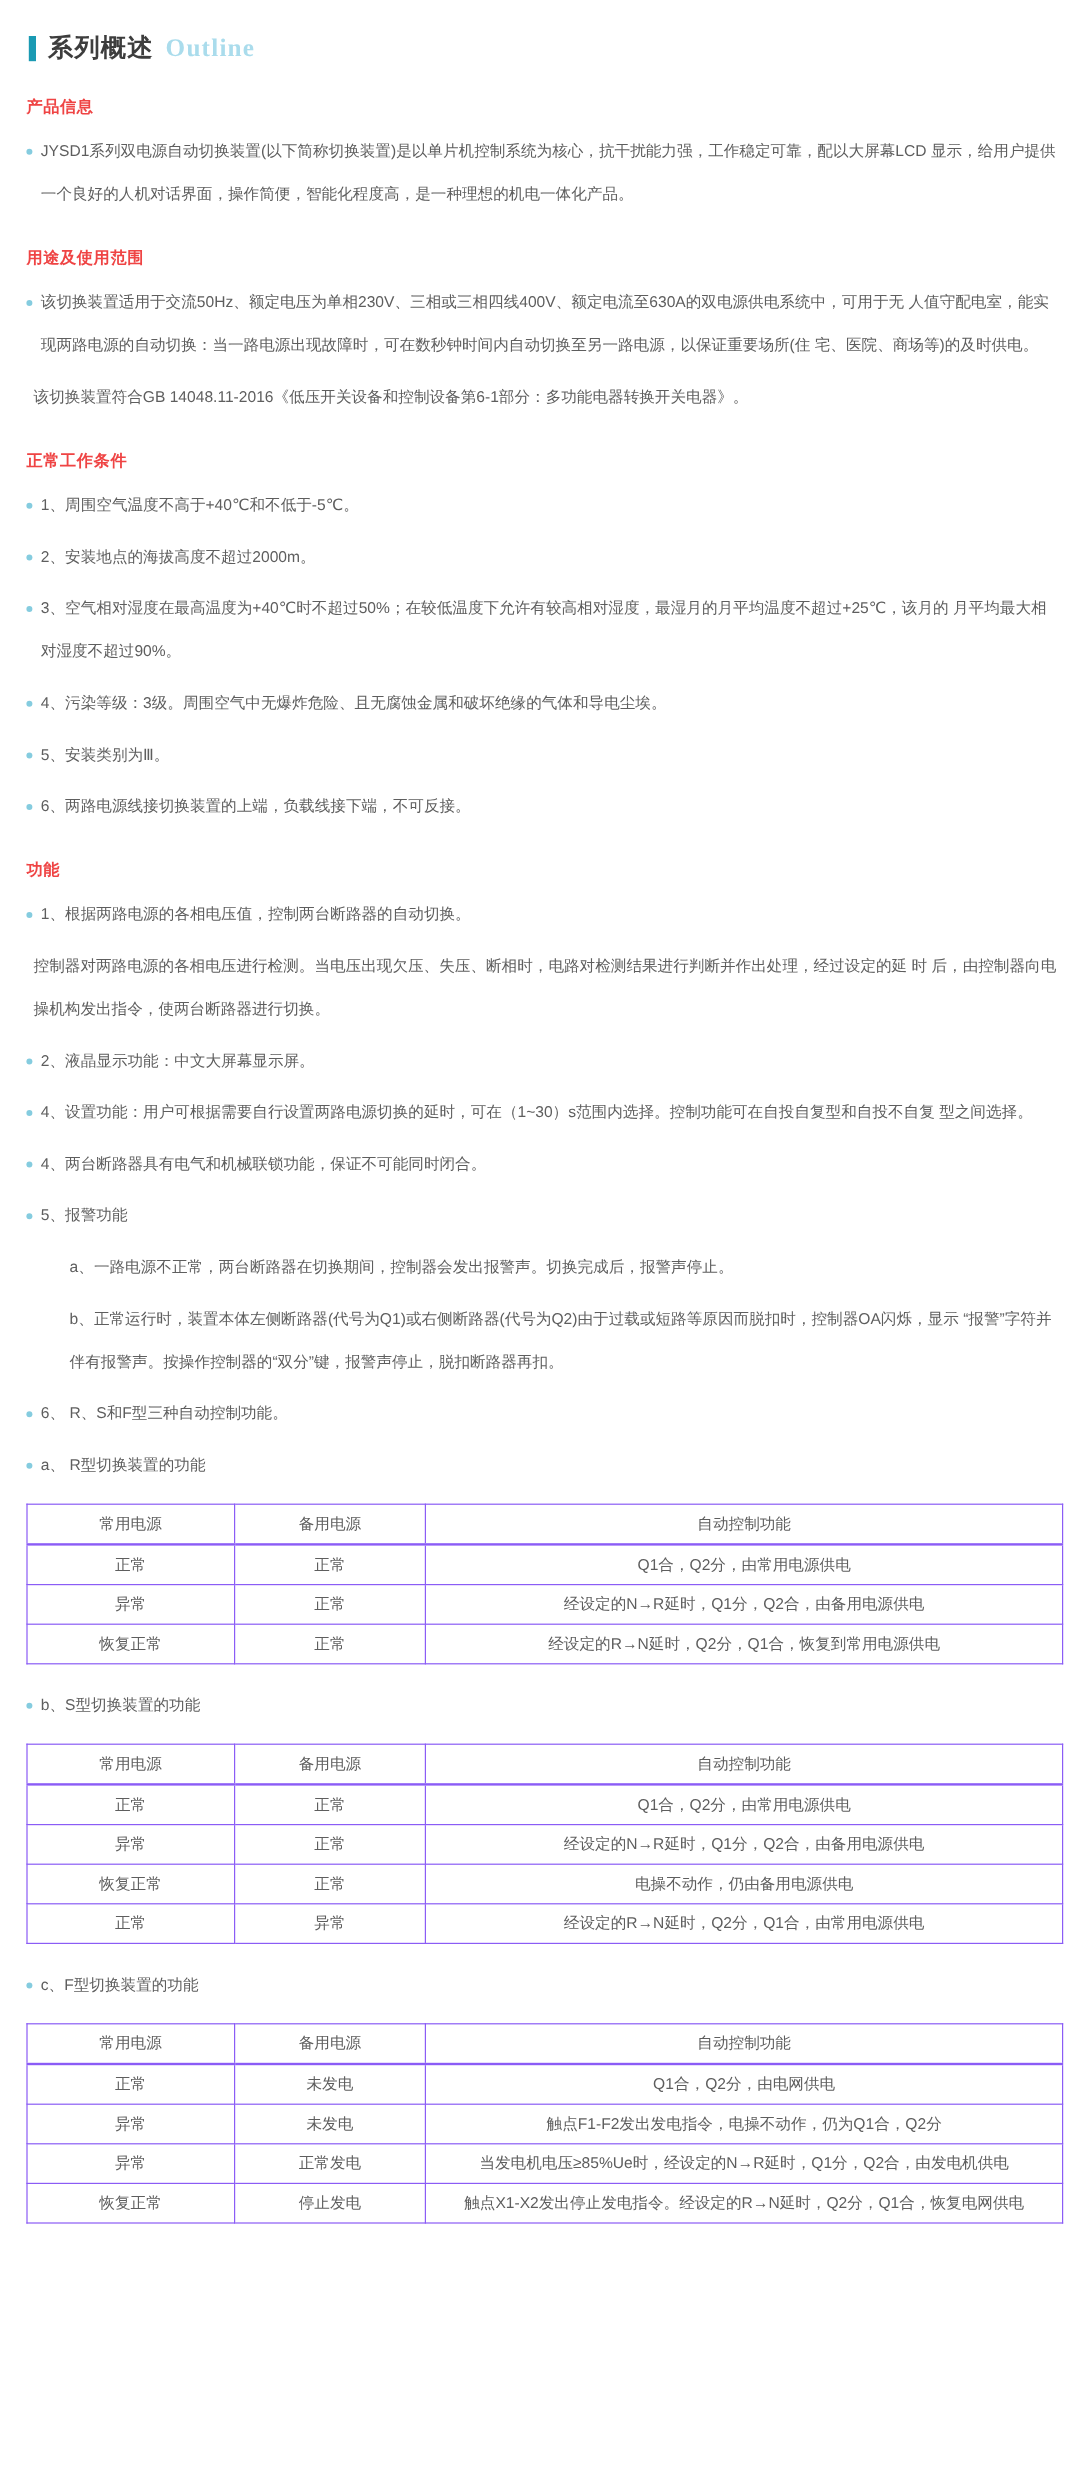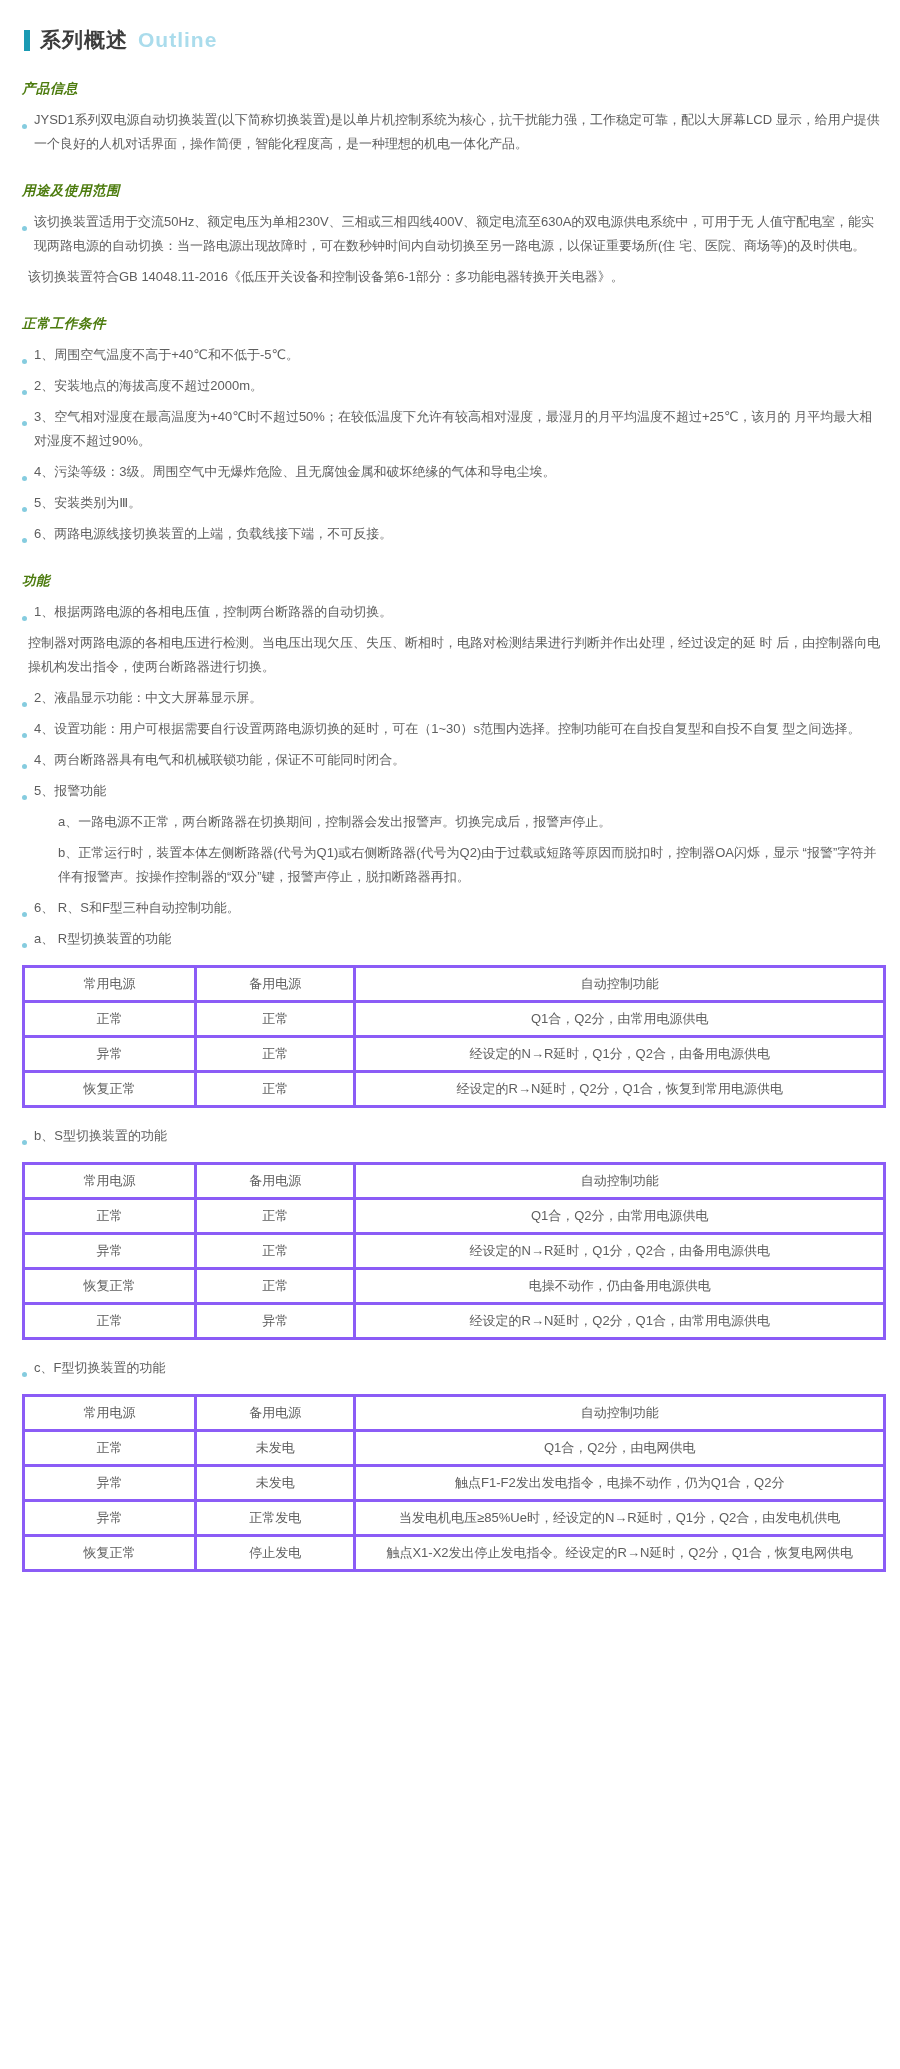--- a/index.html
+++ b/index.html
@@ -35,63 +35,63 @@
   .title-cn {
     font-size: 21px;
     color: #3d3d3d;
     letter-spacing: 1px;
   }
   .title-en {
     font-size: 21px;
     color: #aadcec;
     margin-left: 10px;
     letter-spacing: 1px;
+    font-family: Liberation Serif, serif;
   }
   
   h2.sec-heading {
     font-size: 13.5px;
     font-weight: bold;
-    color: #4d7c0f;
+    color: #ef4444;
     margin: 26px 0 10px 14px;
     letter-spacing: 0.5px;
-    font-style: italic;
   }
   
   .li {
     display: flex;
     align-items: flex-start;
     margin: 0 0 7px 14px;
   }
   .dot {
     width: 5px;
     height: 5px;
     border-radius: 50%;
     background: #85ccdf;
     margin: 16px 7px 0 0;
     flex: none;
   }
   .li p, .plain p {
     margin: 0;
     font-size: 13px;
-    line-height: 24px;
+    line-height: 36px;
     color: #5e5e5e;
   }
   .plain {
     margin: 0 0 7px 20px;
   }
   .plain.indent-more { margin-left: 50px; }
   
   table.fn-table {
     border-collapse: collapse;
     width: 864px;
     margin: 14px 0 16px 14px;
     table-layout: fixed;
   }
   table.fn-table th, table.fn-table td {
-    border: 3px solid #8b5cf6;
+    border: 1px solid #8b5cf6;
     text-align: center;
     vertical-align: middle;
     font-size: 13px;
     font-weight: normal;
     color: #5e5e5e;
     height: 28px;
     padding: 2px 3px;
     line-height: 1.35;
     overflow: hidden;
     white-space: nowrap;

